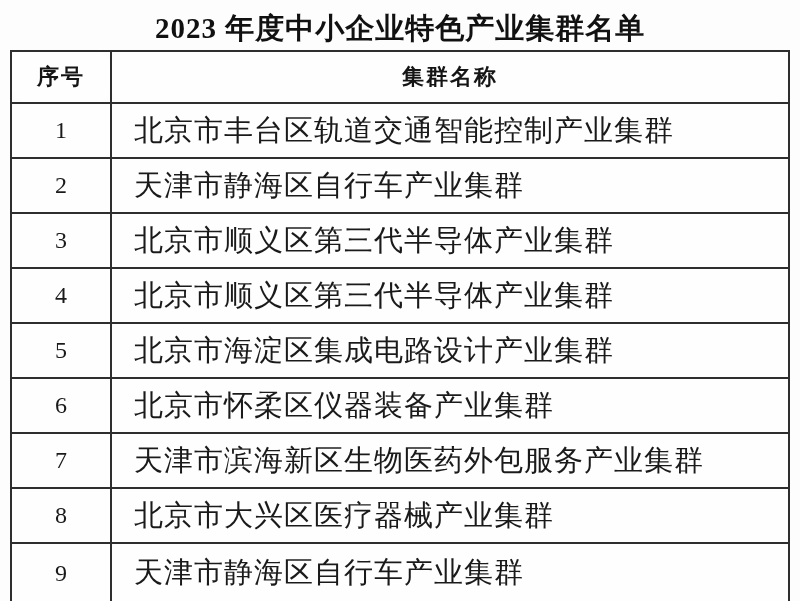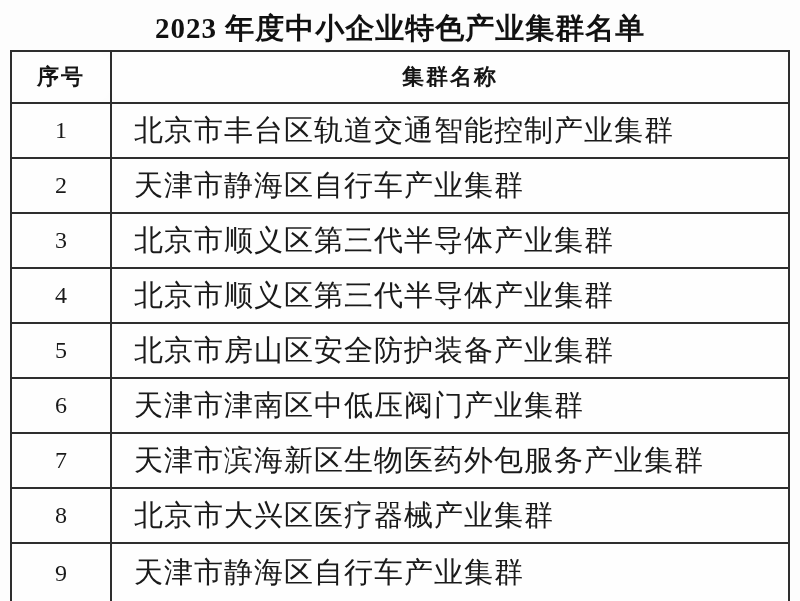--- a/index.html
+++ b/index.html
@@ -101,25 +101,25 @@
       <tr>
         <td class="no-cell">3</td>
         <td class="name-cell">北京市顺义区第三代半导体产业集群</td>
       </tr>
       <tr>
         <td class="no-cell">4</td>
         <td class="name-cell">北京市顺义区第三代半导体产业集群</td>
       </tr>
       <tr>
         <td class="no-cell">5</td>
-        <td class="name-cell">北京市房山区安全防护装备产业集群</td>
+        <td class="name-cell">北京市海淀区集成电路设计产业集群</td>
       </tr>
       <tr>
         <td class="no-cell">6</td>
-        <td class="name-cell">天津市津南区中低压阀门产业集群</td>
+        <td class="name-cell">北京市怀柔区仪器装备产业集群</td>
       </tr>
       <tr>
         <td class="no-cell">7</td>
         <td class="name-cell">天津市滨海新区生物医药外包服务产业集群</td>
       </tr>
       <tr>
         <td class="no-cell">8</td>
         <td class="name-cell">北京市大兴区医疗器械产业集群</td>
       </tr>
       <tr>

